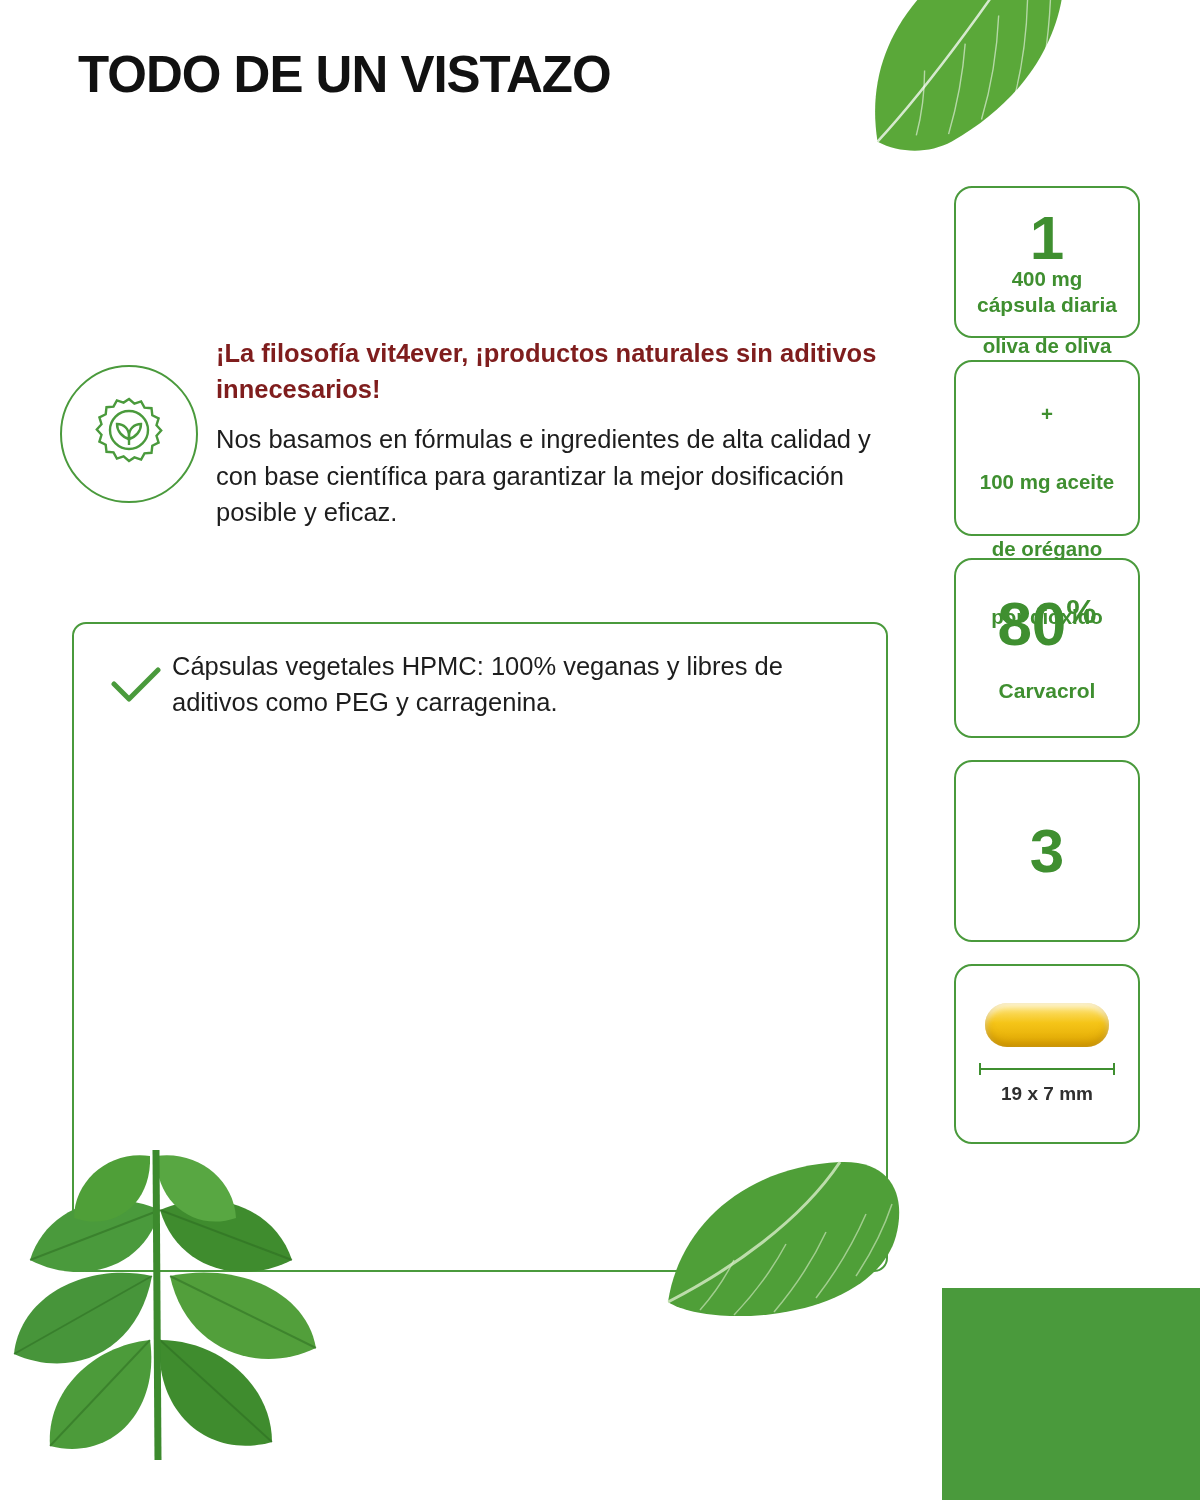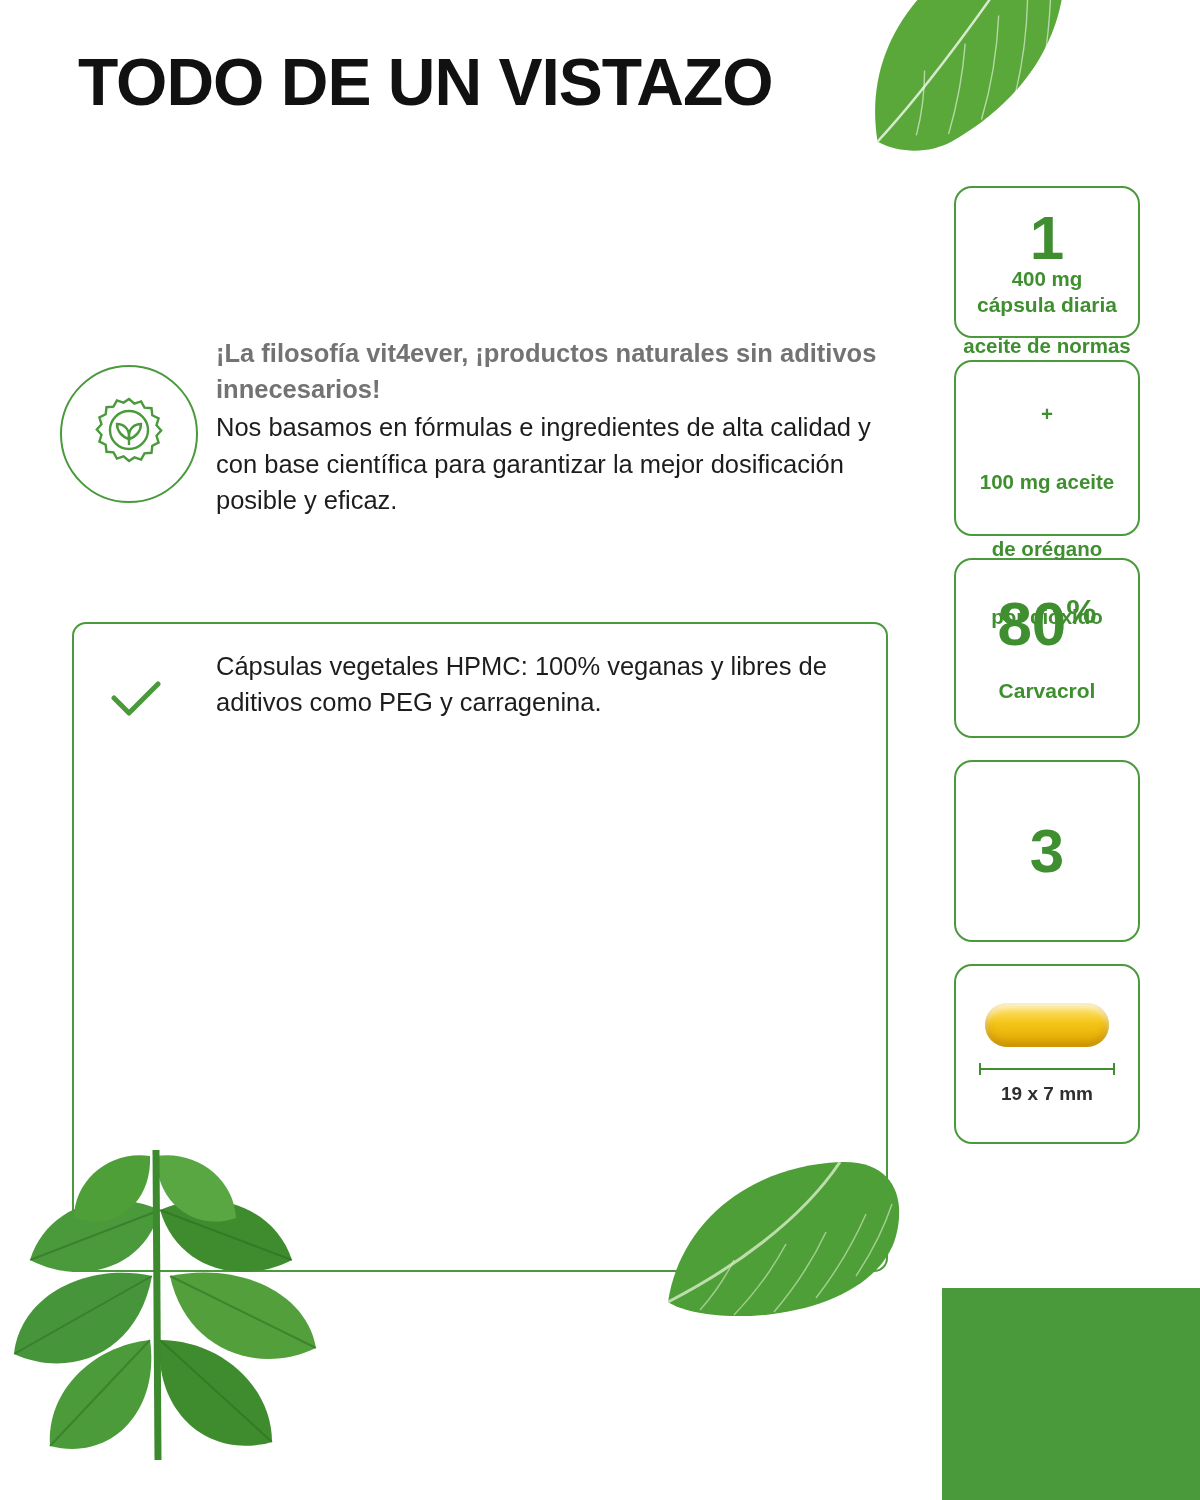--- a/index.html
+++ b/index.html
@@ -15,21 +15,21 @@
     overflow: hidden;
     color: #1a1a1a;
   }
 
   
   .headline {
     position: absolute;
     left: 78px;
     top: 50px;
     width: 720px;
-    font-size: 66px;
+    font-size: 51px;
     line-height: 0.98;
     font-weight: bold;
     letter-spacing: -1px;
     color: #111111;
     text-transform: uppercase;
   }
 
   
   .philosophy {
     position: absolute;
@@ -50,24 +50,24 @@
     display: flex;
     align-items: center;
     justify-content: center;
   }
   .philosophy-text {
     font-size: 25.5px;
     line-height: 1.42;
     color: #1d1d1d;
   }
   .philosophy-title {
-    color: #737373;
+    color: #7f1d1d;
     font-weight: bold;
     display: block;
-    margin-bottom: 2px;
+    margin-bottom: 14px;
   }
 
   
   .bullet-card {
     position: absolute;
     left: 72px;
     top: 622px;
     width: 816px;
     height: 650px;
     border: 2.5px solid #4a9a3c;
@@ -75,23 +75,22 @@
     box-sizing: border-box;
   }
   .bullets {
     position: absolute;
     left: 110px;
     top: 648px;
     width: 760px;
   }
   .bullet {
     display: flex;
-    align-items: flex-end;
+    align-items: center;
     margin-bottom: 34px;
-    gap: 44px;
   }
   .check {
     flex: 0 0 auto;
     width: 52px;
     margin-right: 10px;
     margin-top: 6px;
   }
   .bullet-text {
     font-size: 25.5px;
     line-height: 1.43;
@@ -273,21 +272,21 @@
 
 <div class="facts">
 
   <div class="fact-box fact-1">
     <div class="fact-big">1</div>
     <div class="fact-small">cápsula diaria</div>
   </div>
 
   <div class="fact-box fact-2">
     <div class="fact-line">400 mg</div>
-    <div class="fact-line">aceite de normas</div>
+    <div class="fact-line">oliva de oliva</div>
     <div class="fact-line">+</div>
     <div class="fact-line">100 mg aceite</div>
     <div class="fact-line">de orégano</div>
     <div class="fact-line">por dióxido</div>
   </div>
 
   <div class="fact-box fact-3">
     <div class="fact-big"><span>80</span><span class="pct">%</span></div>
     <div class="fact-small">Carvacrol</div>
   </div>

